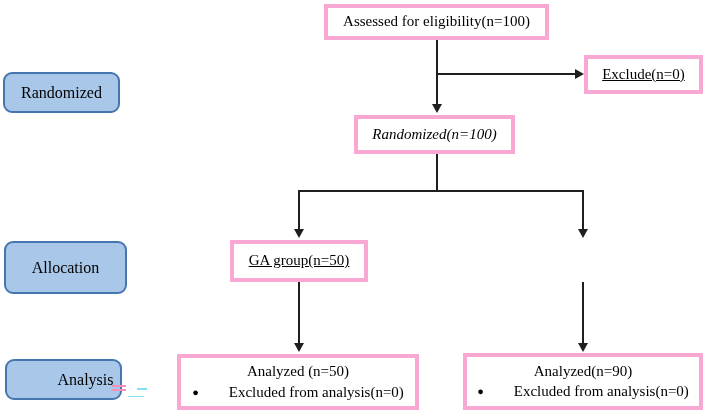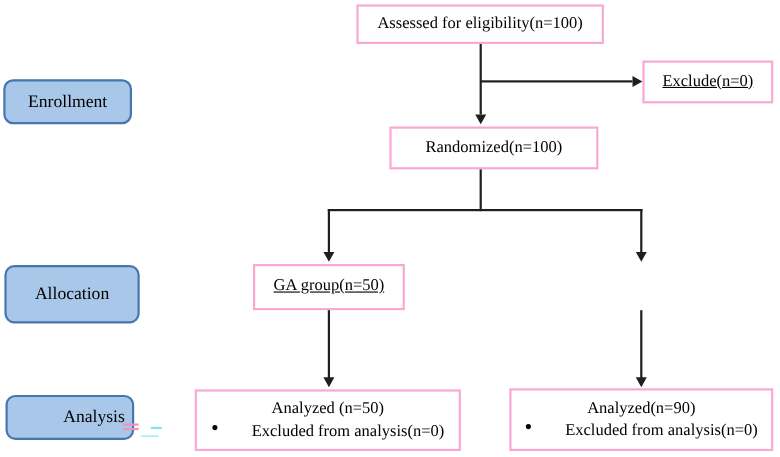--- a/index.html
+++ b/index.html
@@ -12,36 +12,37 @@
     width: 709px;
     height: 415px;
     background: #ffffff;
     font-family: "Liberation Serif", serif;
     color: #000000;
     overflow: hidden;
   }
   .node {
     position: absolute;
     box-sizing: border-box;
-    border: 2px solid #f9a8d4;
+    border: 4px solid #f9a8d4;
     background: #ffffff;
     display: flex;
     align-items: center;
     justify-content: center;
     font-size: 15px;
     text-align: center;
     line-height: 1.15;
   }
   .node-multi {
     flex-direction: column;
     justify-content: center;
     gap: 3px;
   }
   .node-row {
     display: flex;
+    align-items: center;
     justify-content: center;
     width: 100%;
   }
   .bullet {
     font-size: 11px;
     margin-right: 30px;
     line-height: 1;
   }
   .stage {
     position: absolute;
@@ -77,38 +78,38 @@
   .artifact {
     position: absolute;
   }
 </style>
 </head>
 <body>
 
 <div class="canvas">
 
   <div class="stage" style="left:3px; top:72px; width:117px; height:41px;">
-    <span>Enrollment</span>
+    <span>Randomized</span>
   </div>
   <div class="stage" style="left:4px; top:241px; width:123px; height:53px;">
     <span>Allocation</span>
   </div>
   <div class="stage" style="left:5px; top:359px; width:117px; height:41px;padding-left:44px;">
     <span>Analysis</span>
   </div>
 
   <div class="node" style="left:324px; top:4px; width:225px; height:36px;">
     <span>Assessed for eligibility(n=100)</span>
   </div>
 
   <div class="node" style="left:584px; top:55px; width:119px; height:39px;text-decoration:underline;">
     <span>Exclude(n=0)</span>
   </div>
 
-  <div class="node" style="left:354px; top:115px; width:190px; height:39px;">
+  <div class="node" style="left:354px; top:115px; width:161px; height:39px;font-style:italic;">
     <span>Randomized(n=100)</span>
   </div>
 
   <div class="node" style="left:230px; top:240px; width:138px; height:42px;text-decoration:underline;">
     <span>GA group(n=50)</span>
   </div>
 
 
   <div class="node node-multi" style="left:177px; top:354px; width:242px; height:56px;">
     <div class="node-row">

